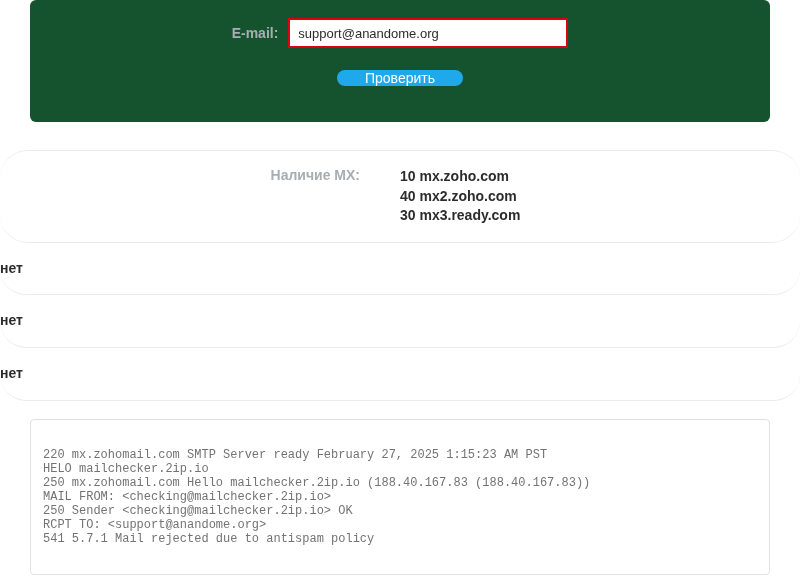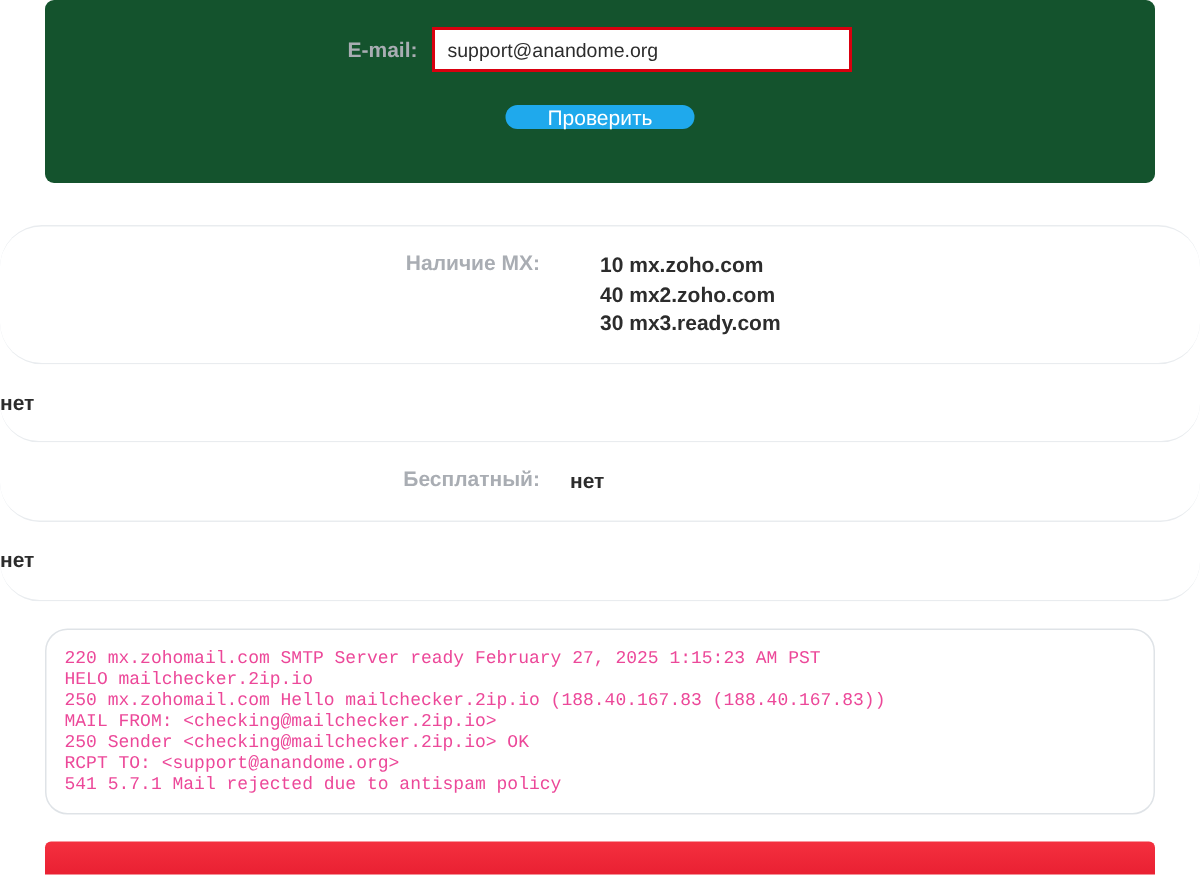--- a/index.html
+++ b/index.html
@@ -78,25 +78,25 @@
     line-height: 1.4;
   }
   .mx-entry {
     display: block;
     margin-left: 20px;
   }
   .mx-priority { font-weight: bold; }
   .log-box {
     margin: 18px 30px 0 30px;
     border: 1px solid #dfe3e7;
-    border-radius: 15px;
-    padding: 12px 12px;
+    border-radius: 4px;
+    padding: 28px 12px;
     font-family: "Courier New", monospace;
     font-size: 12px;
-    color: #ec4899;
+    color: #737373;
     white-space: pre;
     overflow: hidden;
   }
   .banner {
     margin: 18px 30px 0 30px;
     background: linear-gradient(to bottom, #f4303f 0%, #d40018 100%);
     color: #ffffff;
     text-align: center;
     padding: 20px 0;
     font-size: 22px;
@@ -133,21 +133,20 @@
         <span>mx3.ready.com</span>
       </span>
     </div>
   </div>
 
   <div class="result-row">
     <div class="result-value">нет</div>
   </div>
 
   <div class="result-row">
-    <div class="result-label">Бесплатный:</div>
     <div class="result-value">нет</div>
   </div>
 
   <div class="result-row">
     <div class="result-value">нет</div>
   </div>
 
 </div>
 
 <div class="log-box">220 mx.zohomail.com SMTP Server ready February 27, 2025 1:15:23 AM PST

